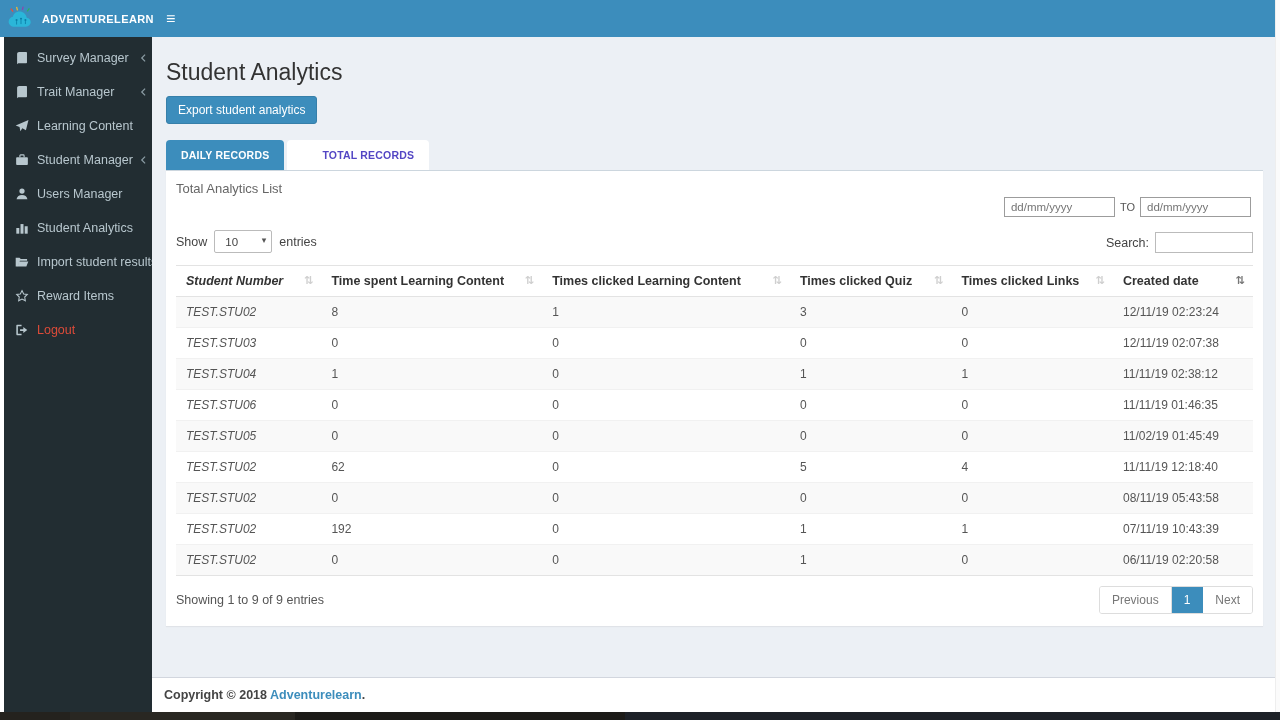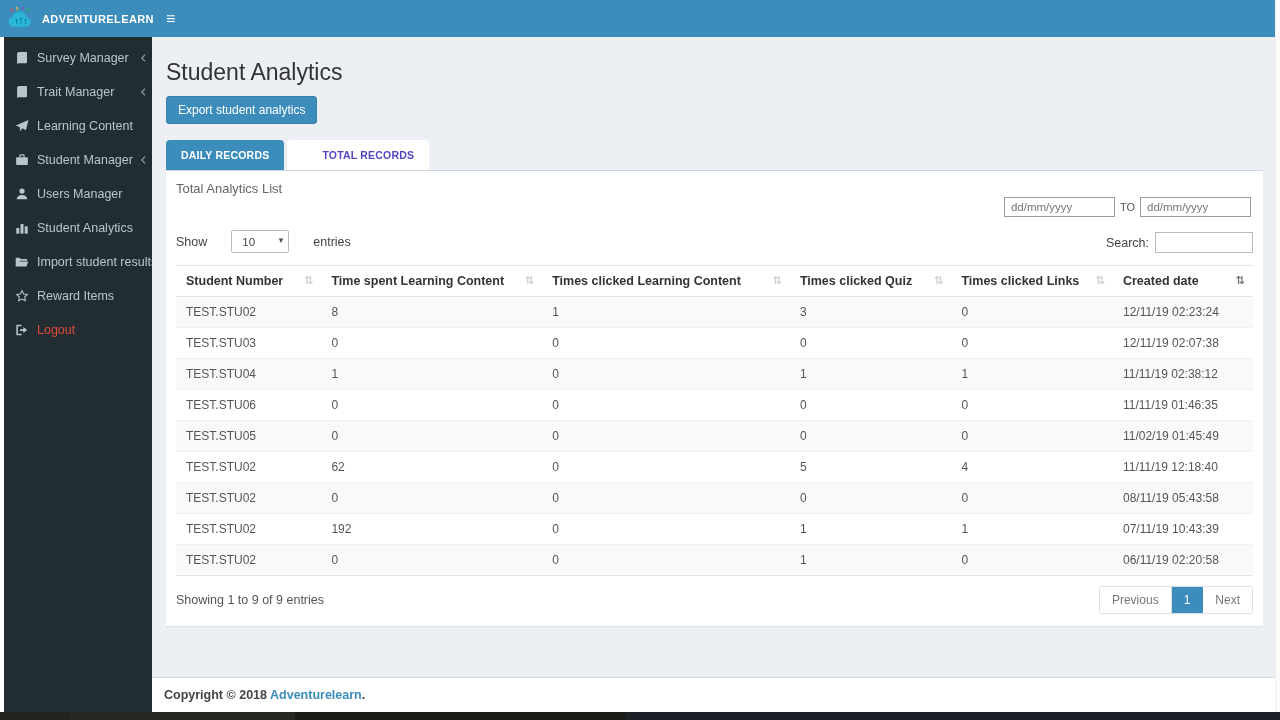--- a/index.html
+++ b/index.html
@@ -36,35 +36,35 @@
   .tab{font-size:10.5px;font-weight:bold;padding:9px 15px;border-radius:4px 4px 0 0;cursor:pointer;letter-spacing:.2px;}
   .tab.active{background:var(--accent);color:#fff;}
   .tab.inactive{background:#fff;color:var(--tab-inactive-text);margin-left:3px;padding-left:35px;}
 
   .panel{position:relative;background:#fff;border-top:1px solid #ccd6de;padding:10px 10px 12px 10px;margin-left:2px;box-shadow:0 1px 1px rgba(0,0,0,.05);}
   .panel-title{font-size:13px;color:#666;font-weight:400;}
   .date-range{position:absolute;top:26px;right:12px;display:flex;align-items:center;gap:5px;}
   .date-input{width:111px;height:20px;border:1px solid #9c9c9c;font-size:11.5px;padding:2px 6px;color:#555;background:#fff;}
   .date-sep{font-size:11px;color:#555;}
   .controls{display:flex;justify-content:space-between;align-items:flex-end;margin-top:34px;}
-  .show-entries{display:flex;align-items:center;gap:24px;font-size:12.5px;color:#444;}
+  .show-entries{display:flex;align-items:center;gap:7px;font-size:12.5px;color:#444;}
   .length-wrap{position:relative;}
   .length-select{appearance:none;-webkit-appearance:none;width:58px;height:23px;border:1px solid #bbb;background:#fff;font-size:11.5px;color:#444;padding:2px 18px 2px 10px;border-radius:2px;}
   .length-caret{position:absolute;right:6px;top:5px;font-size:9px;color:#555;pointer-events:none;}
   .search-box{display:flex;align-items:center;gap:6px;font-size:12.5px;color:#444;}
   .search-input{width:98px;height:21px;border:1px solid #bbb;padding:2px 6px;font-size:12px;background:#fff;}
 
   table.analytics{width:100%;border-collapse:collapse;margin-top:12px;border-top:1px solid #e3e3e3;border-bottom:1px solid #e3e3e3;}
   table.analytics th{font-size:12.5px;font-weight:bold;color:#333;text-align:left;padding:8px 10px;border-bottom:1px solid #e3e3e3;cursor:pointer;position:relative;}
   table.analytics th .sort{position:absolute;right:8px;top:8px;font-size:11px;color:#cfcfcf;}
   table.analytics th .sort.sorted{color:#777;}
   table.analytics td{font-size:12px;color:#555;padding:8px 10px;}
   table.analytics tbody tr{border-top:1px solid #f1f1f1;}
   table.analytics tbody tr:nth-child(odd){background:var(--row-stripe);}
-  th.c1,td.c1{width:13.5%;} th.c2,td.c2{width:20.5%;} th.c3,td.c3{width:23%;}
+  th.c1,td.c1{width:13.5%;font-style:italic;} th.c2,td.c2{width:20.5%;} th.c3,td.c3{width:23%;}
   th.c4,td.c4{width:15%;} th.c5,td.c5{width:15%;} th.c6,td.c6{width:13%;}
 
   .table-footer{display:flex;justify-content:space-between;align-items:center;margin-top:10px;}
   .summary{font-size:12.5px;color:#555;}
   .pagination{display:flex;border:1px solid #ddd;border-radius:3px;overflow:hidden;}
   .page-btn{font-size:12px;padding:6px 12px;background:#fff;color:#777;cursor:pointer;border-right:1px solid #ddd;}
   .page-btn.current{background:var(--accent);color:#fff;border-right:1px solid var(--accent);}
   .page-btn:last-child{border-right:none;}
 
   .page-footer{background:#fff;border-top:1px solid #d2d6de;padding:10px 12px;font-size:12.5px;font-weight:bold;color:#444;}

